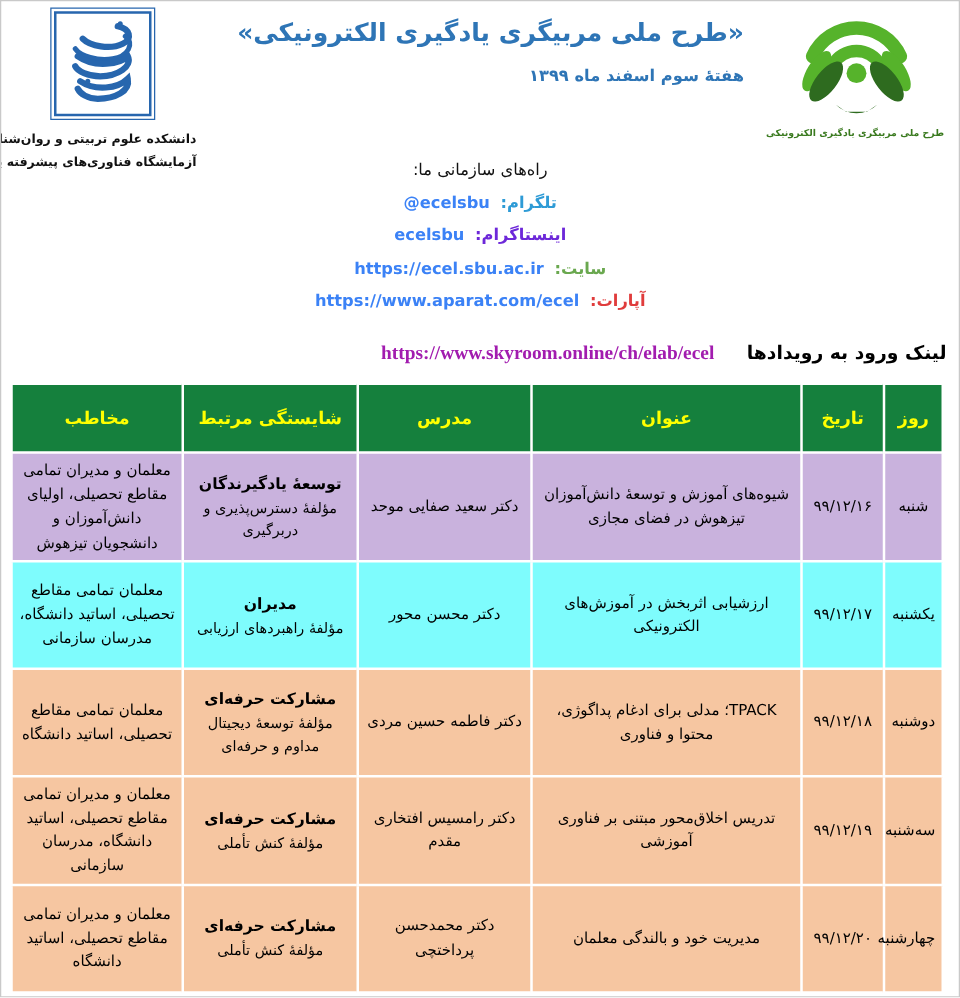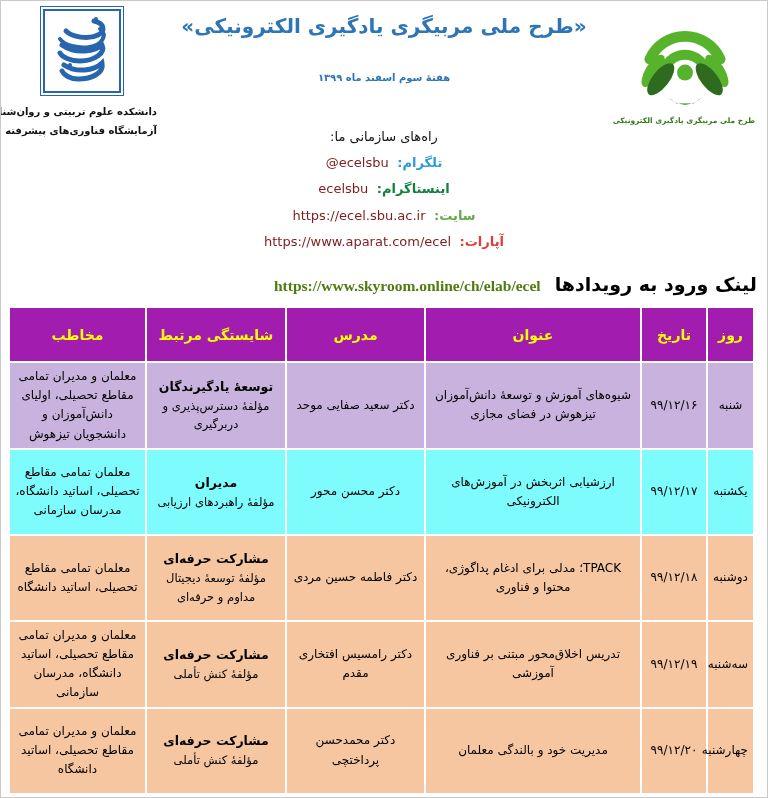--- a/index.html
+++ b/index.html
@@ -7,66 +7,66 @@
   .page {
     position: relative;
     width: 768px; height: 798px;
     background: #ffffff;
     border: 1px solid #c9c9c9;
     overflow: hidden;
     direction: rtl;
   }
 
   
-  .right-logo-block { position: absolute; top: 18px; right: 12px; width: 140px; text-align: center; }
+  .right-logo-block { position: absolute; top: 4px; right: 12px; width: 140px; text-align: center; }
   .right-logo-block svg { width: 104px; height: 92px; }
   .right-logo-caption { font-size: 7.5px; font-weight: bold; color: #3a7a1f; margin-top: 1px; white-space: nowrap; }
 
   .left-logo-block { position: absolute; top: 8px; left: 6px; width: 150px; text-align: center; }
   .sbu-box {
     width: 78px; height: 84px; margin: 0 auto;
     border: 2px solid #2766ae; outline: 1px solid #2766ae; outline-offset: 2px;
     background: #fff; display: flex; align-items: center; justify-content: center;
   }
   .sbu-box svg { width: 64px; height: 72px; }
   .left-logo-caption { font-size: 10px; font-weight: bold; color: #111; margin-top: 9px; line-height: 1.9; white-space: nowrap; }
 
-  .center-title { position: absolute; top: 13px; right: 160px; left: 160px; text-align: center; }
+  .center-title { position: absolute; top: 13px; right: 172px; left: 160px; }
   .main-title { font-size: 20px; font-weight: bold; color: #2e75b6; }
-  .sub-title { font-size: 10px; font-weight: bold; color: #2e75b6; margin-top: 34px; }
+  .sub-title { font-size: 13px; font-weight: bold; color: #2e75b6; margin-top: 16px; }
 
   
   .contact-block { position: absolute; top: 128px; right: 0; left: 0; text-align: center; }
   .contact-heading { font-size: 13px; color: #111; margin-bottom: 11px; }
   .contact-line { font-size: 13px; font-weight: bold; margin-bottom: 10px; line-height: 1.25; }
   .contact-label { font-weight: bold; margin-top: 28px; }
-  .contact-value { color: #7f1d1d; font-weight: normal; padding-right: 4px; }
+  .contact-value { color: #3b82f6; font-weight: bold; padding-right: 4px; }
 
   
   .link-row {
     position: absolute; top: 272px; right: 10px; left: 8px;
     display: flex; justify-content: space-between; align-items: baseline;
   }
   .event-link-group { display: flex; align-items: baseline; gap: 14px; }
-  .event-link-label { font-size: 19px; font-weight: bold; color: #000; }
+  .event-link-label { font-size: 15px; font-weight: bold; color: #000; margin-left: 12px; }
   .event-link-url {
     direction: ltr; unicode-bidi: embed;
     font-family: "Liberation Serif", "DejaVu Serif", serif;
-    font-size: 15.5px; font-weight: bold; color: #4d7c0f;
+    font-size: 15.5px; font-weight: bold; color: #a21caf;
   }
   .time-text { font-size: 13.5px; font-weight: bold; color: #000; }
 
   
   .schedule-table {
     position: absolute; top: 305px; right: 12px;
     width: 745px; border-collapse: collapse; table-layout: fixed;
     direction: rtl;
   }
   .schedule-table th {
-    background: #a21caf; color: #ffff00;
+    background: #15803d; color: #ffff00;
     font-size: 14px; font-weight: bold;
     height: 55px; border: 2px solid #ffffff;
     text-align: center; vertical-align: middle;
   }
   .schedule-table td {
     border: 2px solid #ffffff;
     height: 86px; padding: 4px 5px;
     font-size: 12px; color: #000;
     text-align: center; vertical-align: middle;
     line-height: 1.6;
@@ -122,21 +122,21 @@
 
   <div class="contact-block">
     <div class="contact-heading">راه‌های سازمانی ما:</div>
     <div>
   <div class="contact-line">
     <span class="contact-label" style="color: rgb(46, 155, 214);">تلگرام:</span>
     <span class="contact-value" dir="ltr">@ecelsbu</span>
   </div>
 
   <div class="contact-line">
-    <span class="contact-label" style="color: #15803d;">اینستاگرام:</span>
+    <span class="contact-label" style="color: #6d28d9;">اینستاگرام:</span>
     <span class="contact-value" dir="ltr">ecelsbu</span>
   </div>
 
   <div class="contact-line">
     <span class="contact-label" style="color: rgb(106, 168, 79);">سایت:</span>
     <span class="contact-value" dir="ltr">https://ecel.sbu.ac.ir</span>
   </div>
 
   <div class="contact-line">
     <span class="contact-label" style="color: rgb(224, 60, 60);">آپارات:</span>

